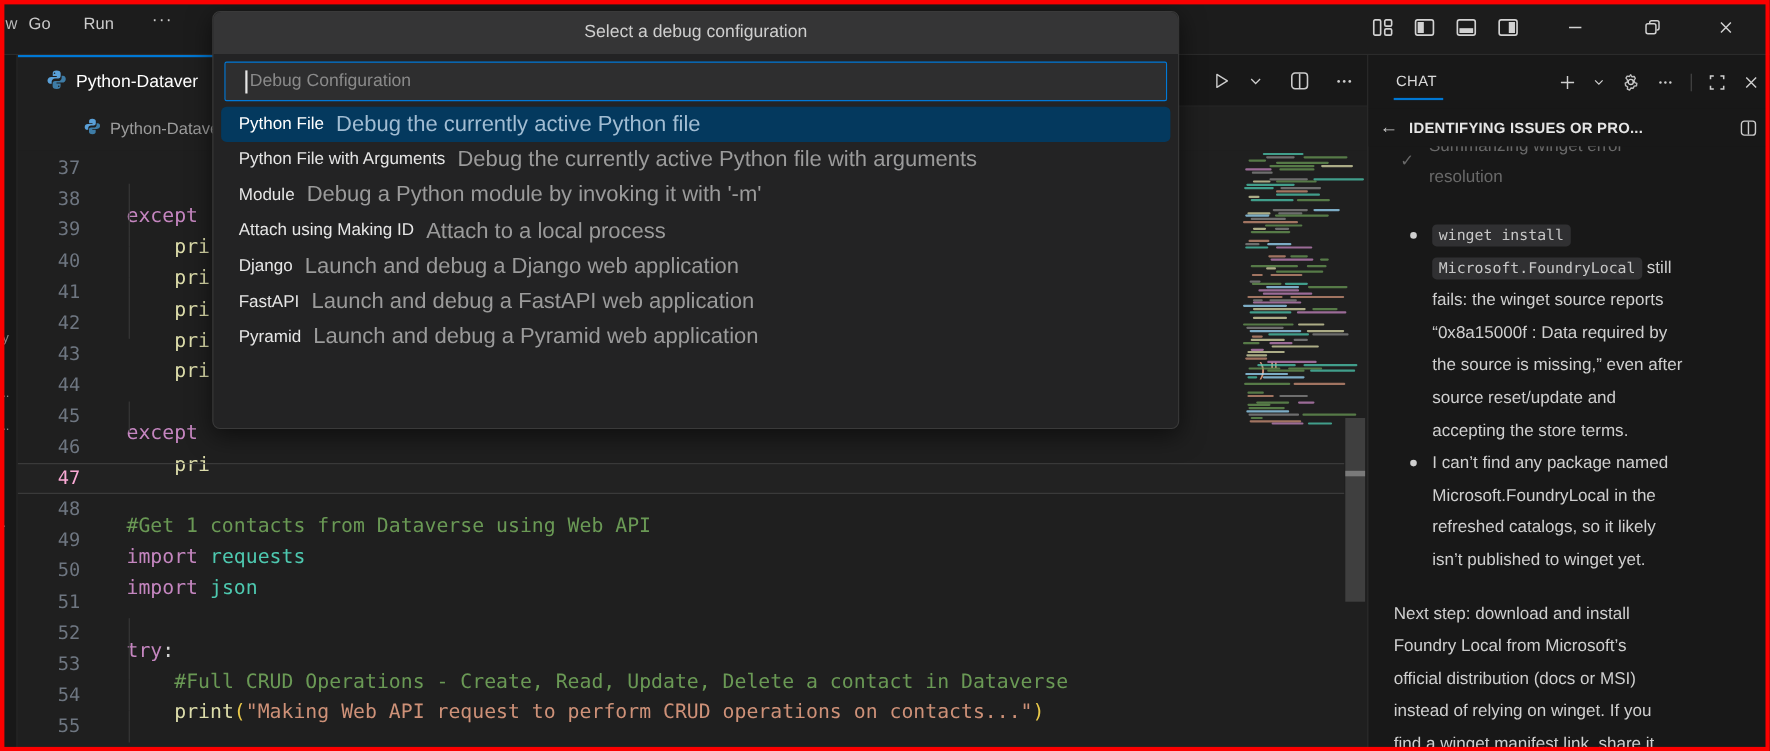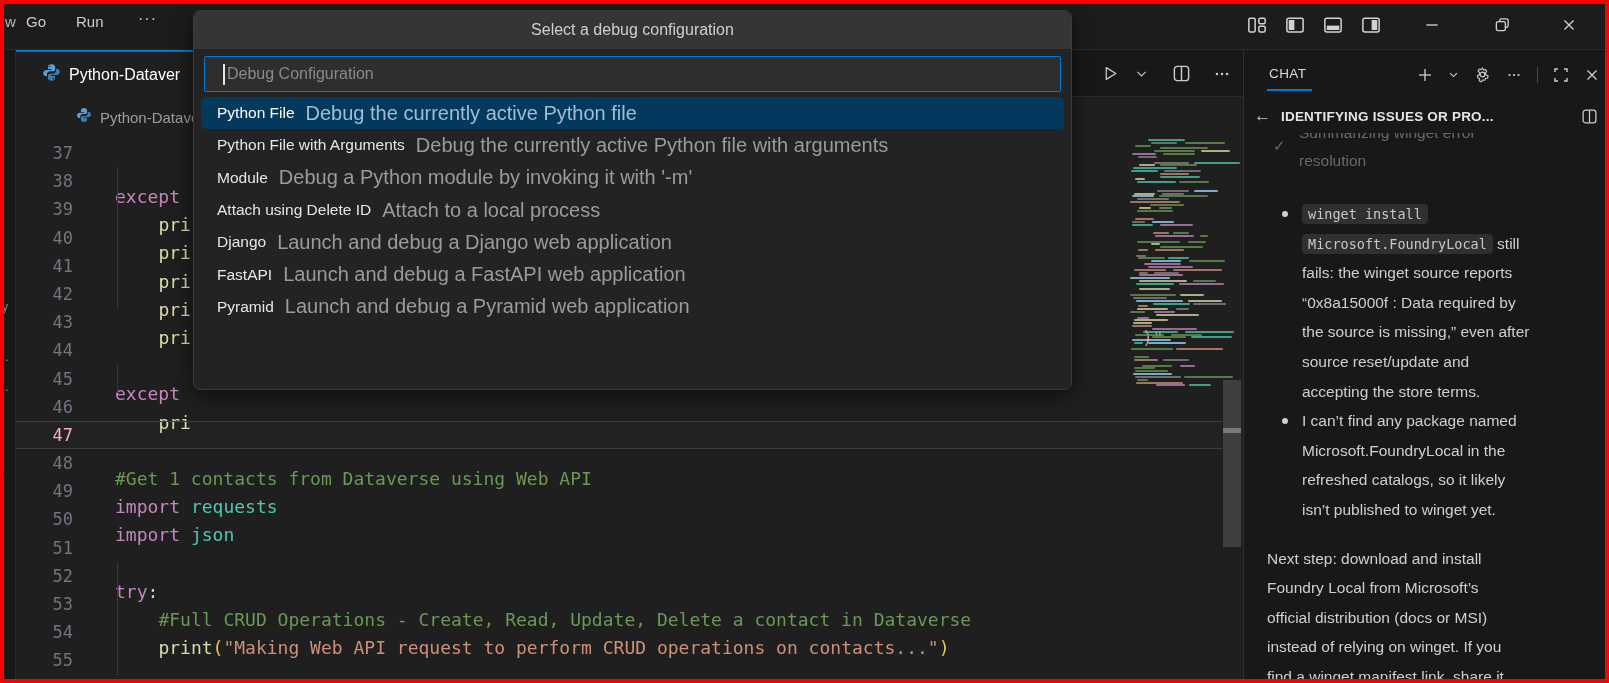--- a/index.html
+++ b/index.html
@@ -442,21 +442,21 @@
         </div>
         <div class="qp-item">
           <span class="qp-label">Python File with Arguments</span>
           <span class="qp-desc">Debug the currently active Python file with arguments</span>
         </div>
         <div class="qp-item">
           <span class="qp-label">Module</span>
           <span class="qp-desc">Debug a Python module by invoking it with '-m'</span>
         </div>
         <div class="qp-item">
-          <span class="qp-label">Attach using Delete ID</span>
+          <span class="qp-label">Attach using Making ID</span>
           <span class="qp-desc">Attach to a local process</span>
         </div>
         <div class="qp-item">
           <span class="qp-label">Django</span>
           <span class="qp-desc">Launch and debug a Django web application</span>
         </div>
         <div class="qp-item">
           <span class="qp-label">FastAPI</span>
           <span class="qp-desc">Launch and debug a FastAPI web application</span>
         </div>

